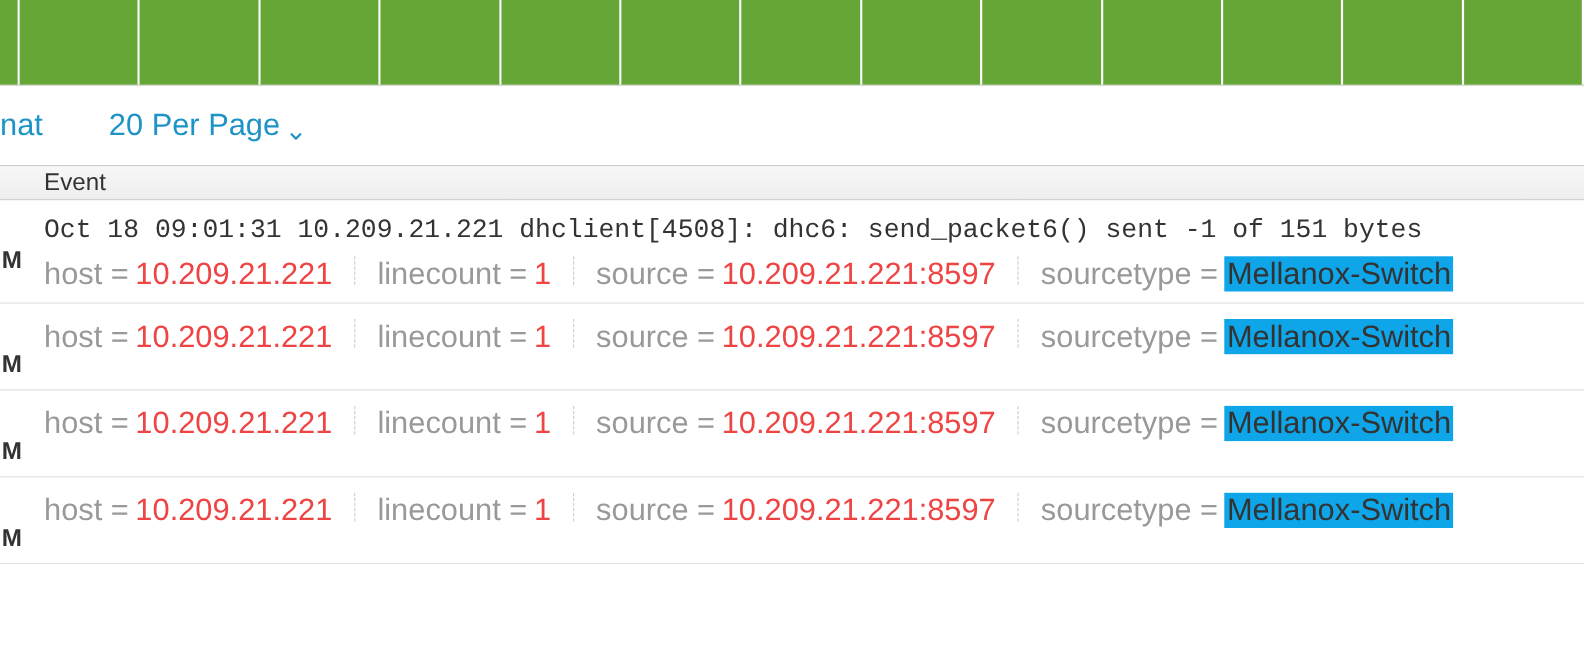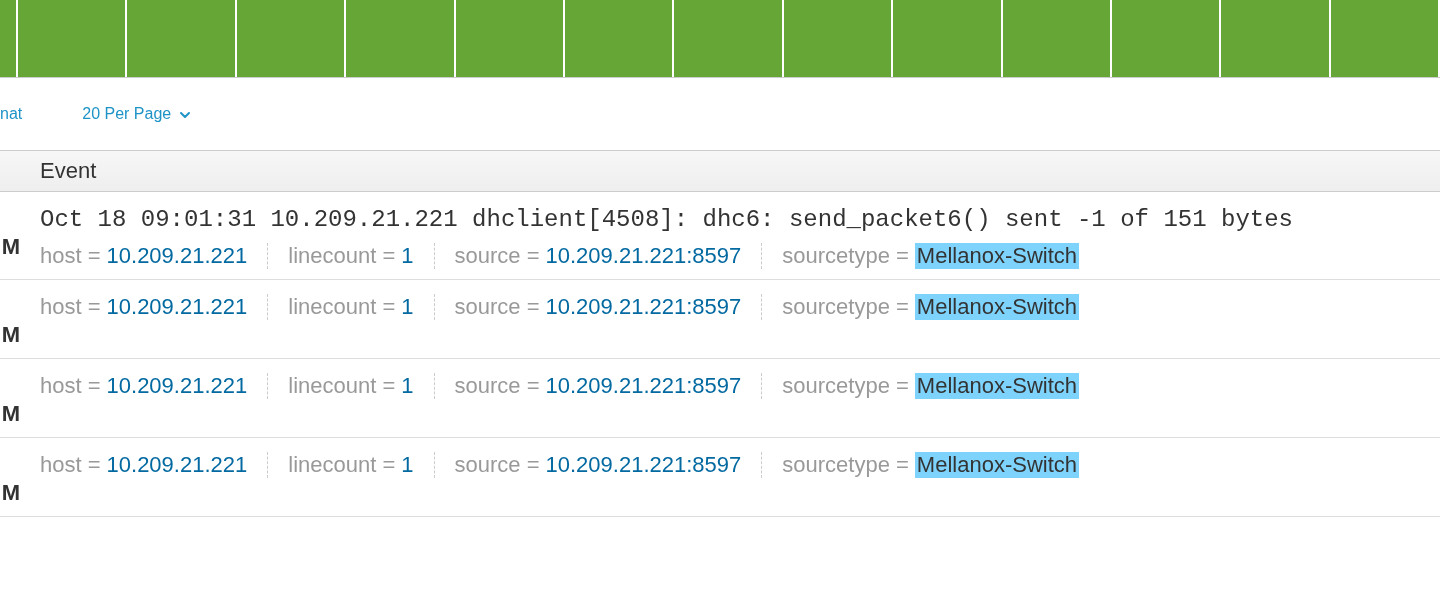--- a/index.html
+++ b/index.html
@@ -30,40 +30,40 @@
     .controls {
       display: flex;
       align-items: center;
       height: 72px;
       padding: 0 0 0 0;
       gap: 60px;
     }
     .controls a {
       color: #1e93c6;
       text-decoration: none;
-      font-size: 16px;
+      font-size: 28px;
     }
     .controls .perpage {
       display: flex;
       align-items: center;
       gap: 6px;
       cursor: pointer;
     }
     .chevron-down {
       width: 14px; height: 14px;
       display: inline-block;
     }
 
     
     .header-row {
       display: flex;
       background: linear-gradient(#f7f7f7,#eeeeee);
       border-top: 1px solid #ccc;
       border-bottom: 1px solid #ccc;
-      height: 42px;
+      height: 32px;
       align-items: center;
     }
     .col-time { width: 20px; }
     .col-event-head {
       padding-left: 20px;
       font-size: 22px;
       color: #333;
     }
 
     
@@ -90,33 +90,33 @@
     .raw {
       font-family: "Courier New", Courier, monospace;
       font-size: 24px;
       color: #333;
       white-space: nowrap;
       margin-bottom: 10px;
     }
     .meta {
       display: flex;
       align-items: flex-start;
-      font-size: 22px;
+      font-size: 28px;
       color: #999;
     }
     .meta .pair {
       display: flex;
       align-items: center;
       gap: 6px;
       padding-right: 20px;
     }
     .meta .key { color: #999; }
-    .meta .val { color: #0369a1; }
+    .meta .val { color: #ef4444; }
     .meta .highlight {
-      background: #7dd3fc;
+      background: #0ea5e9;
       color: #333;
       padding: 0 2px;
     }
     .meta .divider {
       width: 0;
       border-left: 1px dashed #ccc;
       height: 26px;
       margin-right: 20px;
     }
   </style>

